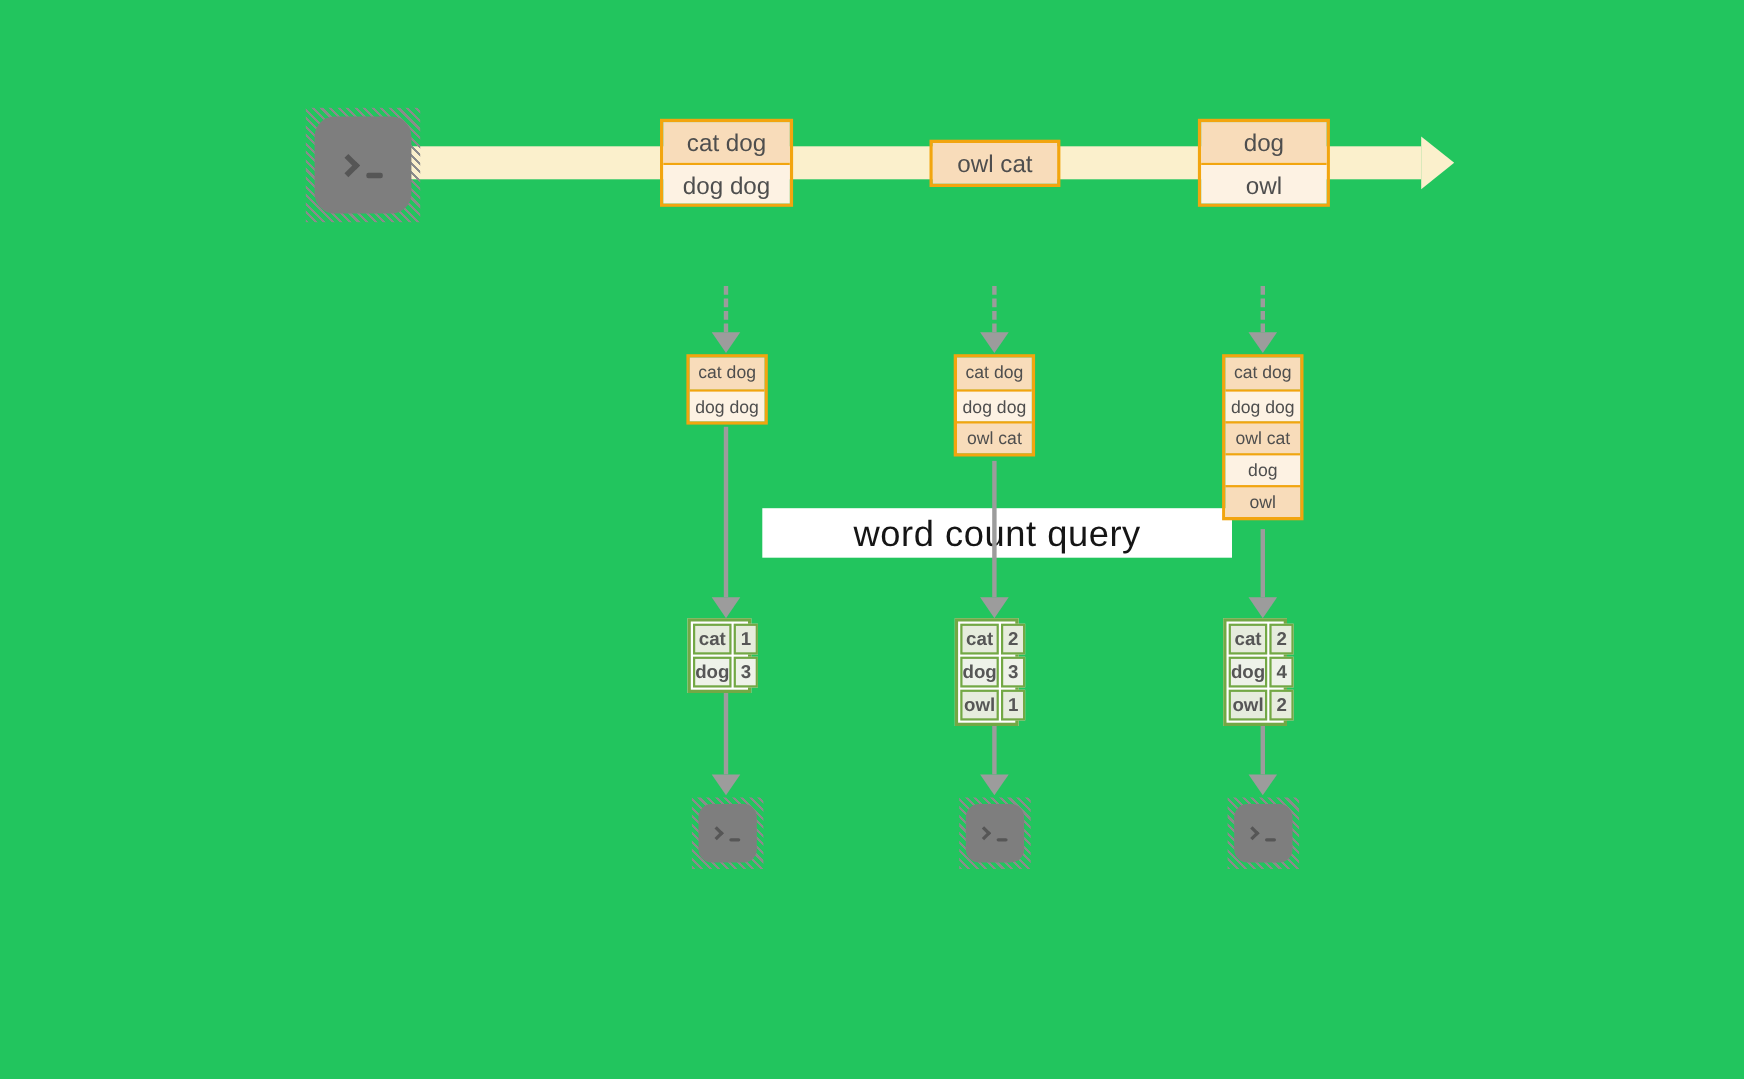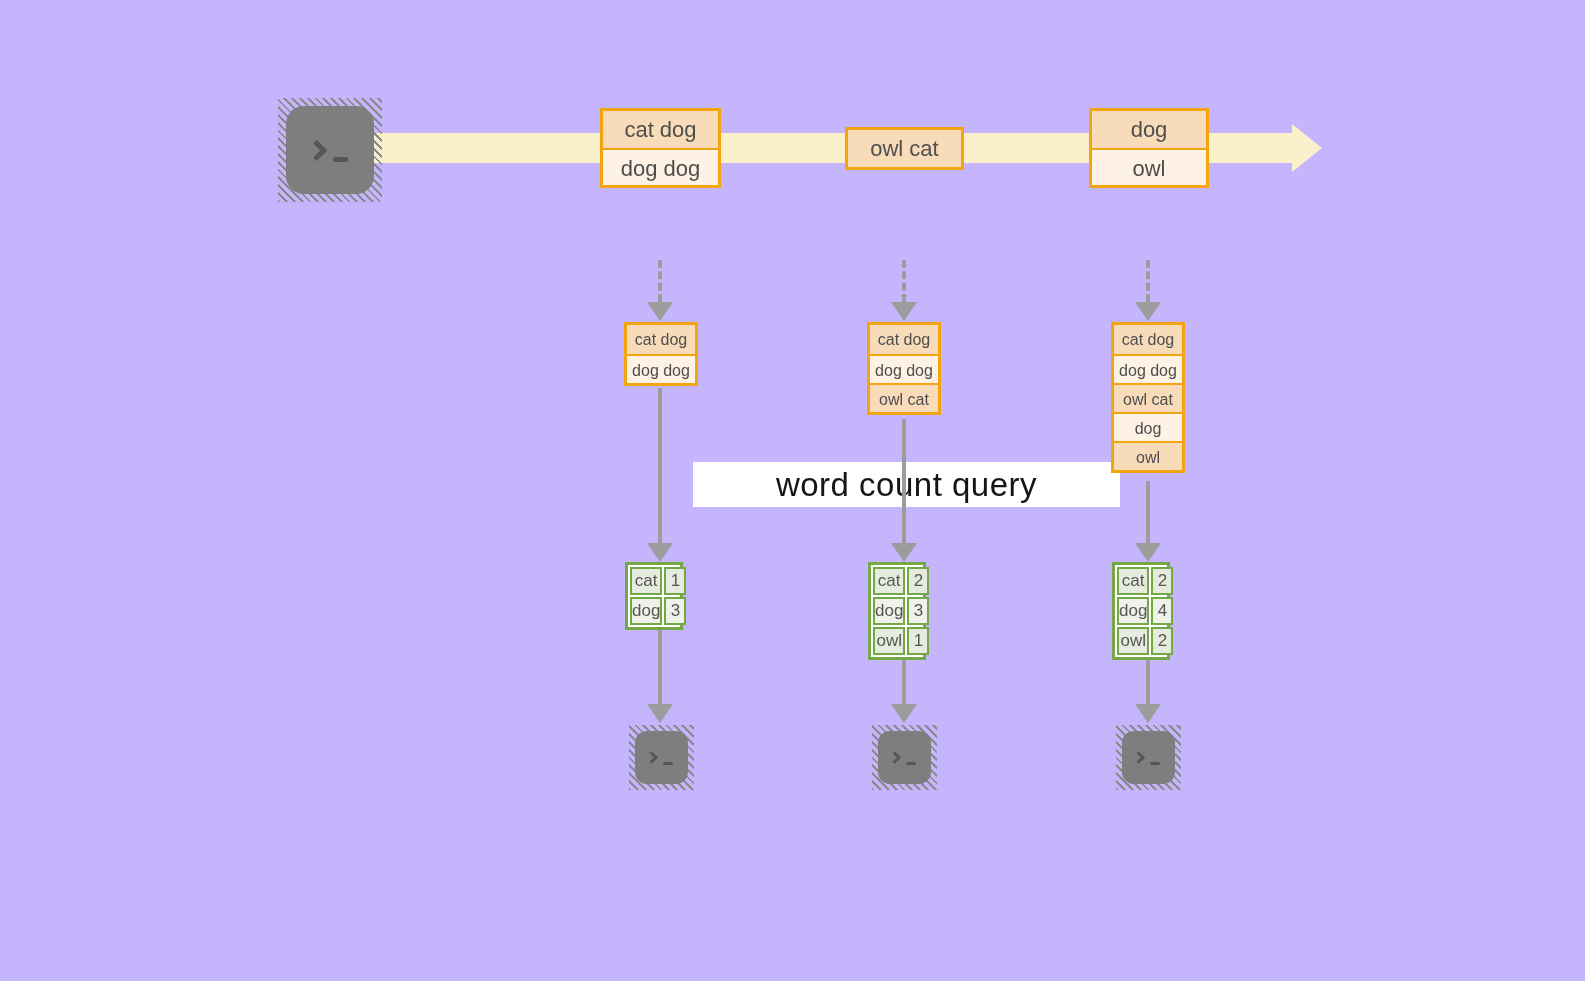--- a/index.html
+++ b/index.html
@@ -9,21 +9,21 @@
     --stream:#fbf0cc;
     --green:#73a845;
     --cell-dark:#e6ecdd;
     --cell-light:#eef2e9;
     --gray:#9c9c9c;
     --term:#7e7e7e;
     --glyph:#565656;
   }
   html,body{margin:0;padding:0;background:#000;}
   .canvas{
-    position:relative;width:1585px;height:981px;background:#c4b5fd;overflow:hidden;
+    position:relative;width:1585px;height:981px;background:#22c55e;overflow:hidden;
     font-family:"Liberation Sans", sans-serif;
   }
   .canvas *{box-sizing:border-box;}
 
   
   .stream-band{position:absolute;left:372px;top:133px;width:920px;height:30px;background:var(--stream);z-index:1;}
   .stream-head{position:absolute;left:1292px;top:124px;width:0;height:0;z-index:1;
     border-top:24px solid transparent;border-bottom:24px solid transparent;border-left:30px solid var(--stream);}
 
   
@@ -46,21 +46,21 @@
   .head{width:0;height:0;border-left:13px solid transparent;border-right:13px solid transparent;
     border-top:19px solid var(--gray);}
 
   
   .banner{position:absolute;left:693px;top:462px;width:427px;height:45px;background:#fff;z-index:3;
     display:flex;align-items:center;justify-content:center;}
   .banner span{font-size:33px;font-weight:300;color:#151515;letter-spacing:0.5px;}
 
   
   .wctable{position:absolute;width:58px;border:3px solid var(--green);background:#fff;padding:2px;
-    display:grid;grid-template-columns:1fr 22px;gap:2px;z-index:5;}
+    display:grid;grid-template-columns:1fr 22px;gap:2px;z-index:5;font-weight:bold;}
   .wccell{height:28px;border:2px solid var(--green);display:flex;align-items:center;justify-content:center;
     font-size:17px;color:#565656;}
   .wccell.r-dark{background:var(--cell-dark);}
   .wccell.r-light{background:var(--cell-light);}
 
   
   .term{position:absolute;background:repeating-linear-gradient(45deg,#8b8b8b 0,#8b8b8b 2px,transparent 2px,transparent 5.5px);}
   .term .body{position:absolute;background:var(--term);display:flex;align-items:center;justify-content:center;}
   .term.big{left:278px;top:98px;width:104px;height:104px;z-index:3;}
   .term.big .body{inset:8px;border-radius:18px;gap:6px;}

